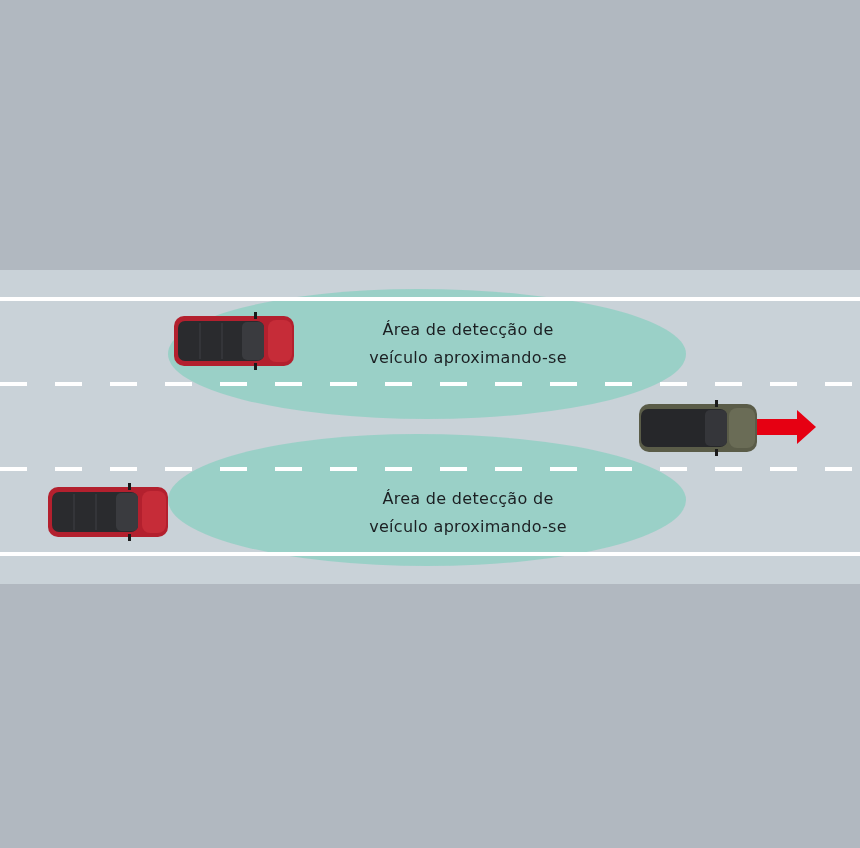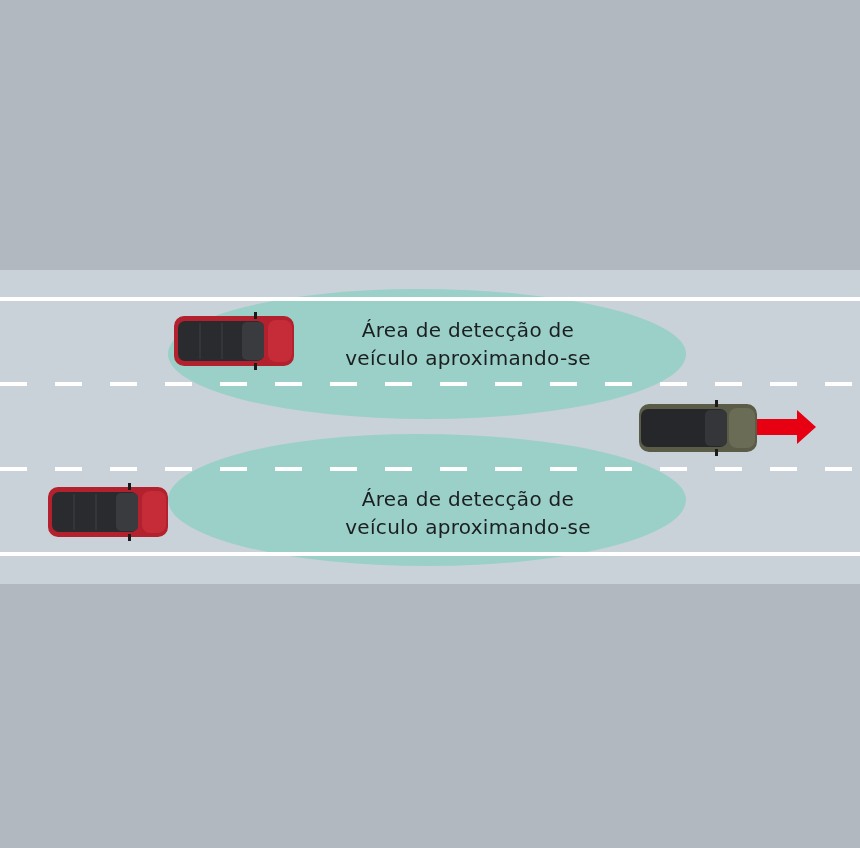--- a/index.html
+++ b/index.html
@@ -26,21 +26,21 @@
       position: absolute;
       background: #98d0c6;
       border-radius: 50%;
       opacity: 0.95;
     }
     .zone-label {
       position: absolute;
       width: 360px;
       text-align: center;
       color: #1b1f22;
-      font-size: 20px;
+      font-size: 16px;
       line-height: 28px;
       letter-spacing: 0.3px;
     }
     .car { position: absolute; }
     .arrow { position: absolute; }
   </style>
 </head>
 <body>
 
 <div class="scene">

